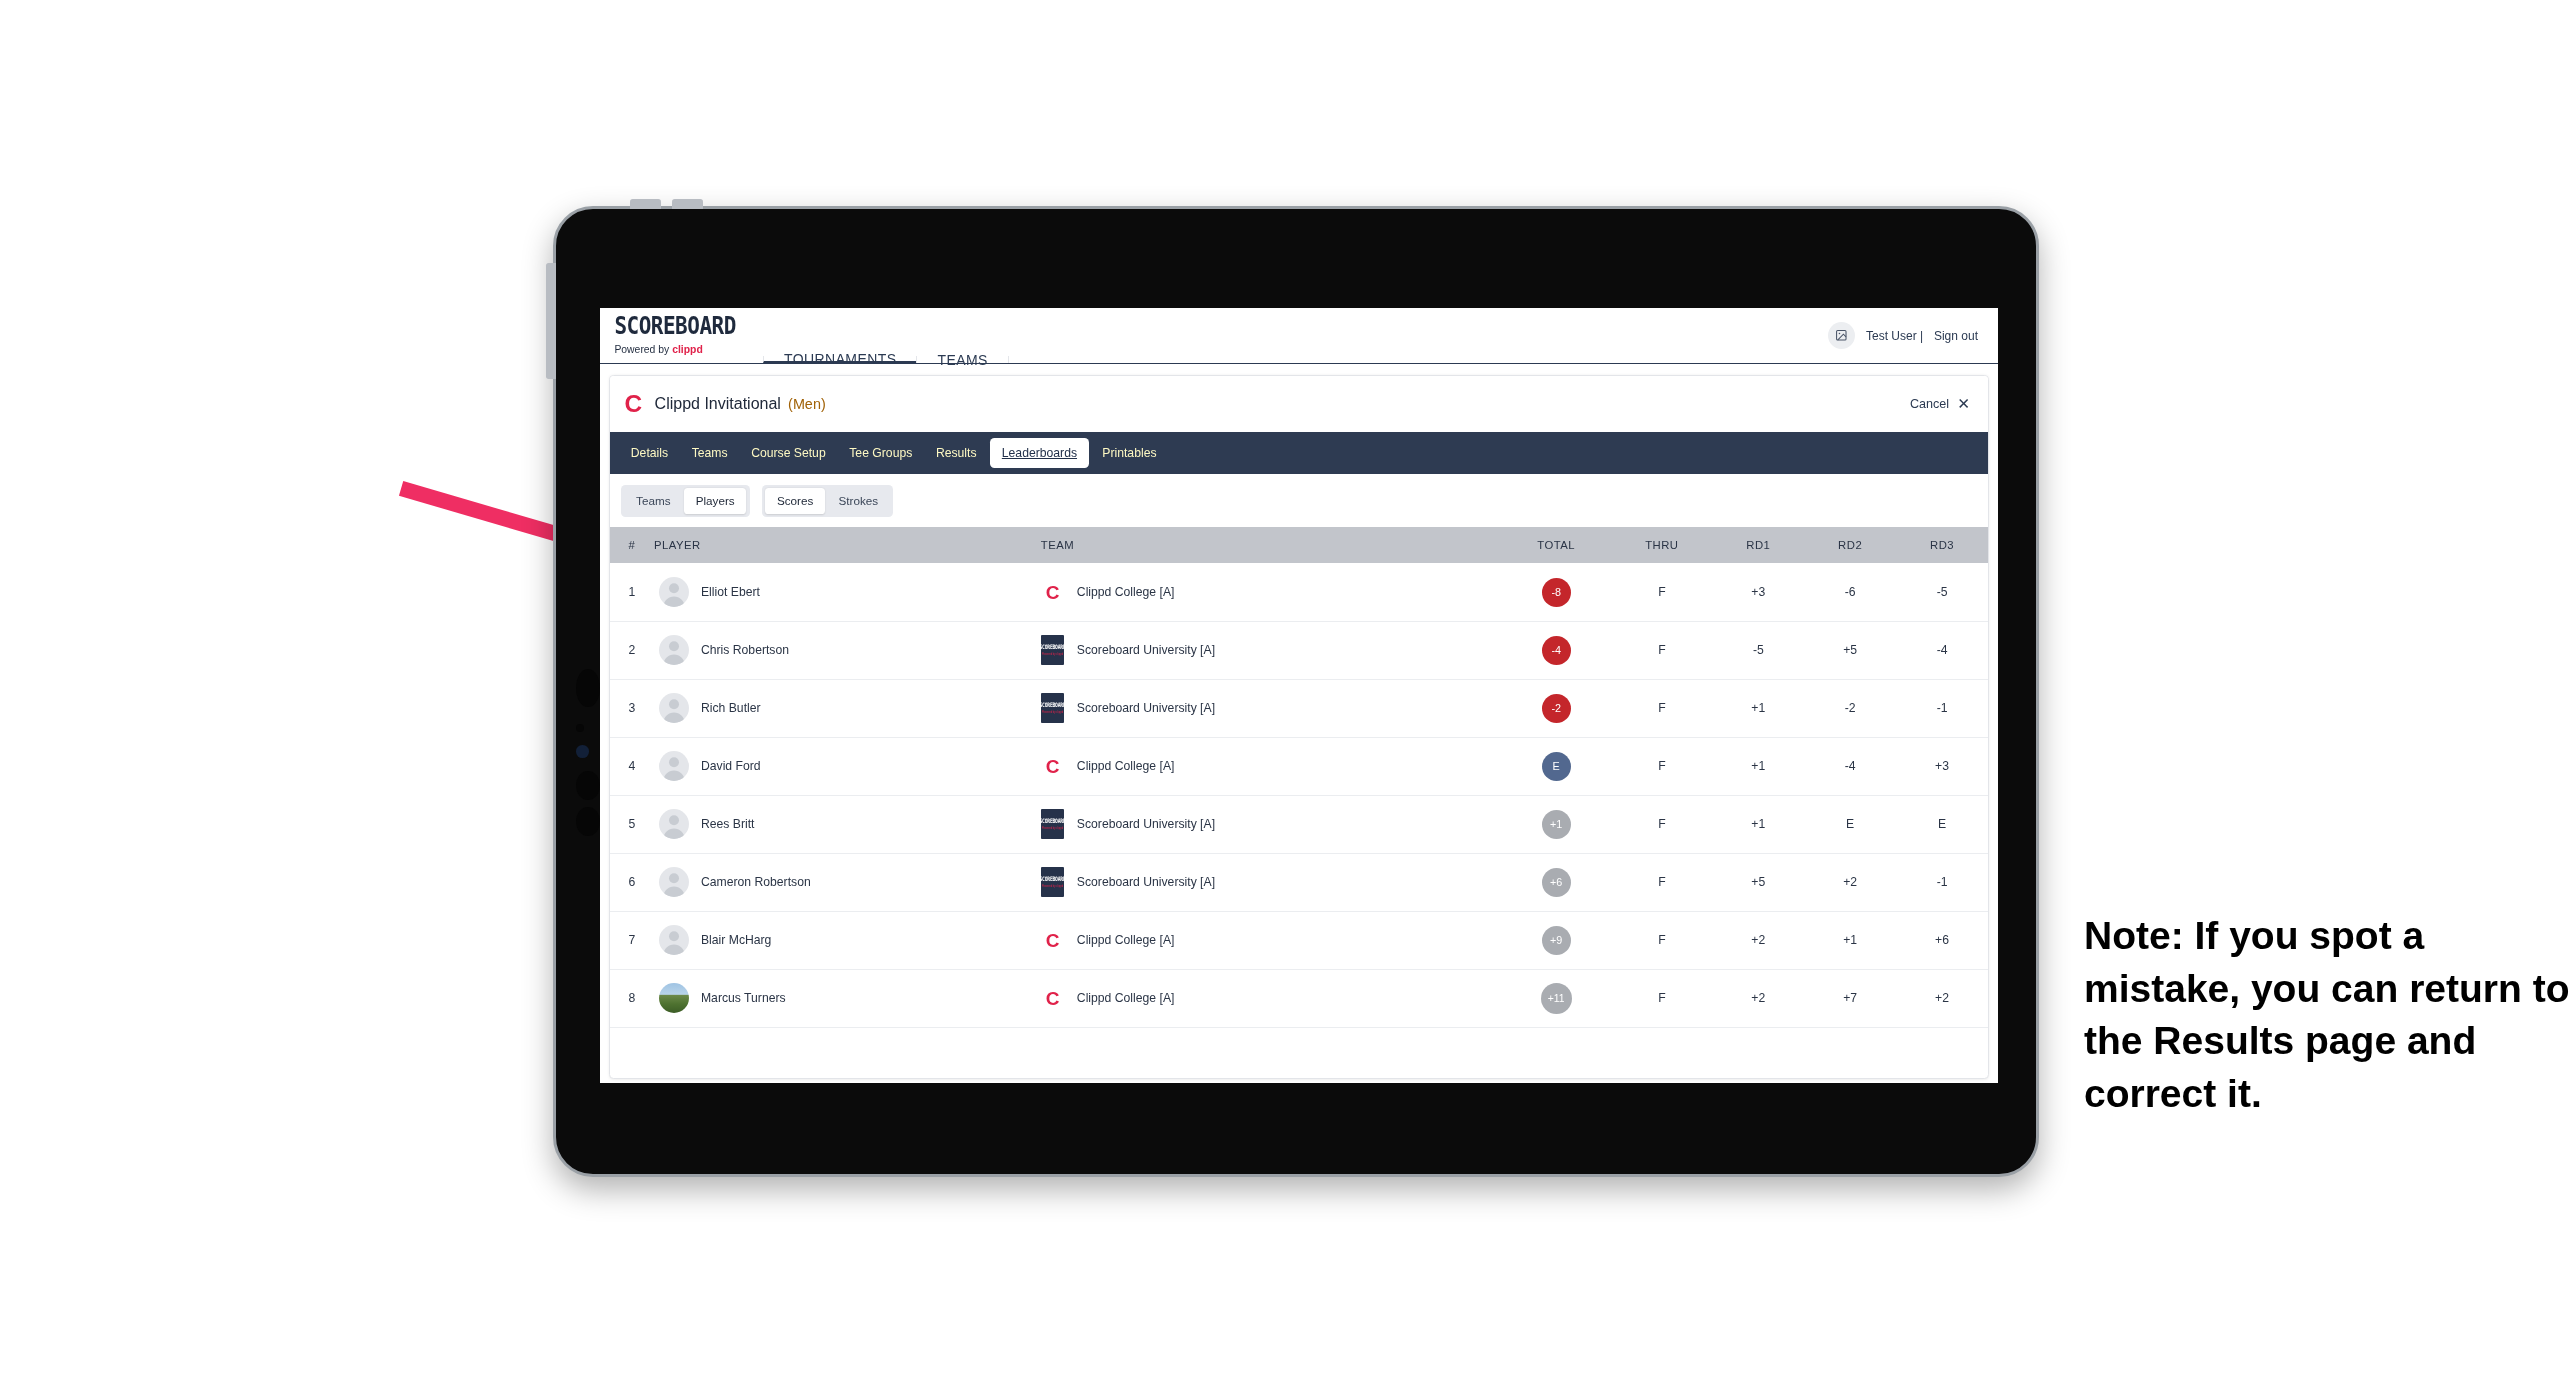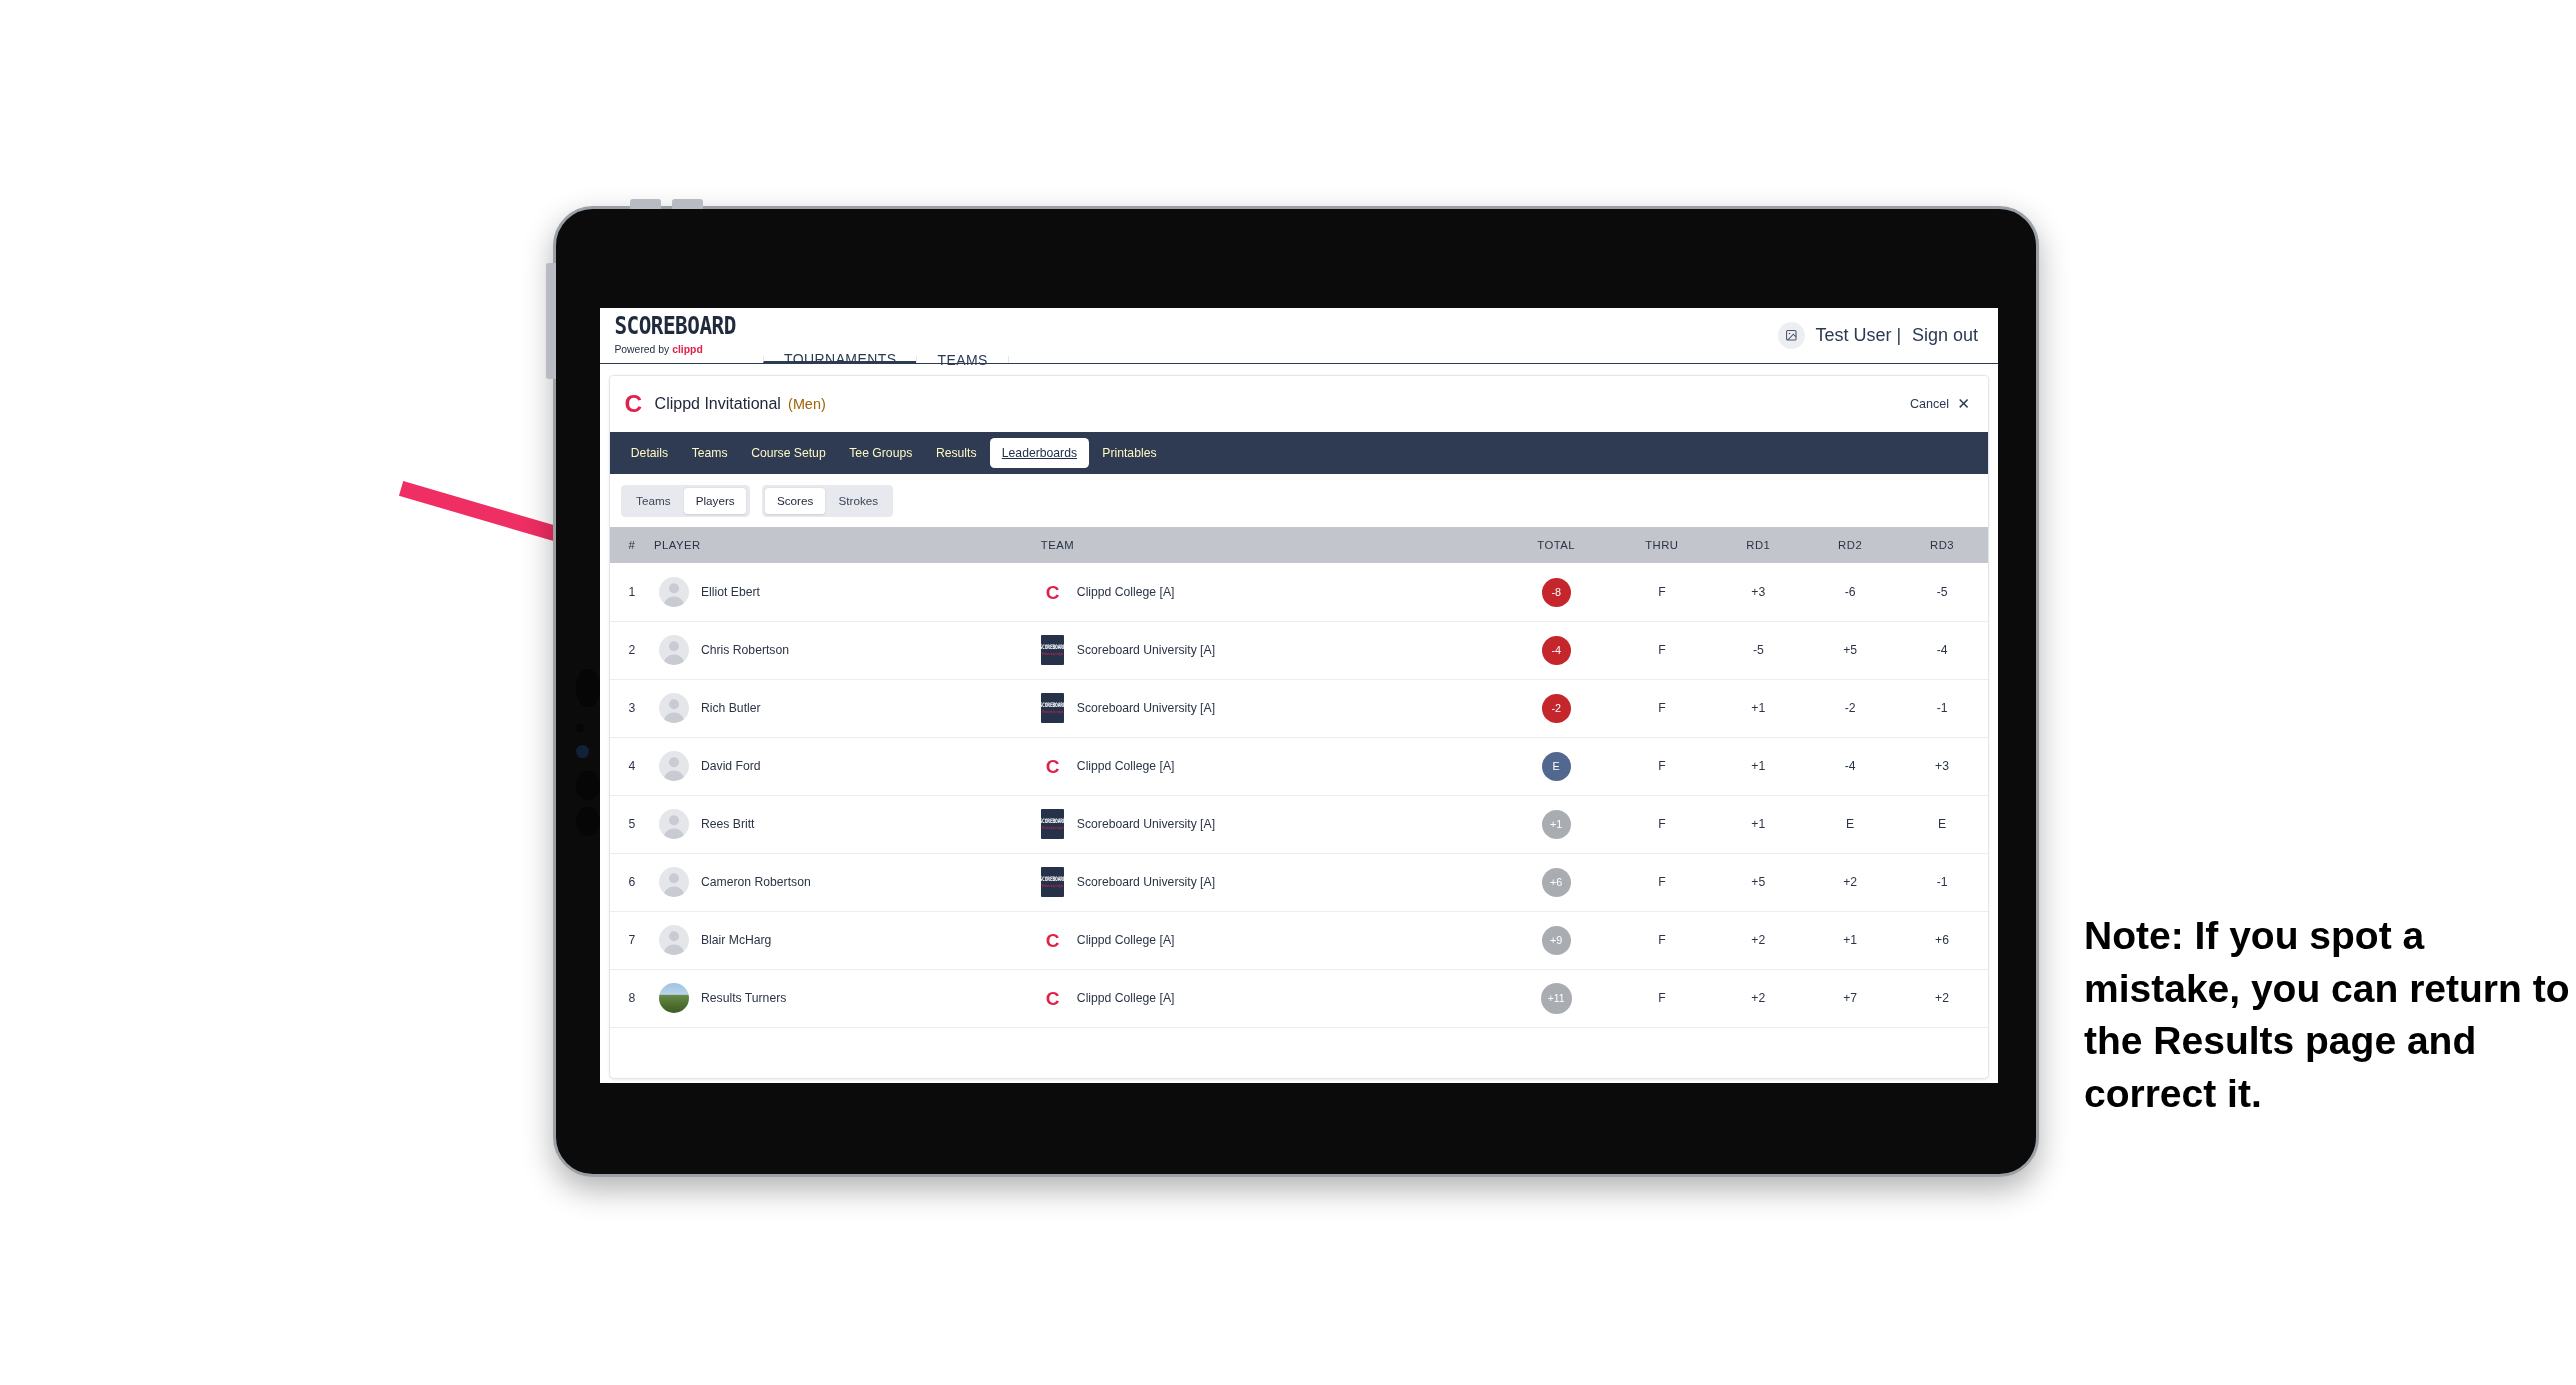--- a/index.html
+++ b/index.html
@@ -82,21 +82,21 @@
   .topnav-item {
     display: flex; align-items: center; padding: 0 20px;
     font-size: 14px; color: #2b3a52; letter-spacing: 0.4px;
     border-left: 0.9px solid #e4e6ea; border-right: 0.9px solid #e4e6ea;
     margin-left: -0.9px; cursor: pointer; margin-top: 48px;
   }
   .topnav-item.active { border-bottom: 2.7px solid #2c3a52; }
 
   .topbar-right {
     margin-left: auto; display: flex; align-items: center;
-    gap: 10.8px; padding-right: 20px; font-size: 18px; color: #2b3a52;
+    gap: 10.8px; padding-right: 20px; font-size: 12px; color: #2b3a52;
   }
   .av-circle {
     width: 27px; height: 27px; border-radius: 50%;
     background: #eceef1; display: flex; align-items: center; justify-content: center;
   }
   .av-circle svg { width: 12.6px; height: 12.6px; }
   .signout { cursor: pointer; }
 
   
   .card {
@@ -489,21 +489,21 @@
                 <td class="c-thru">F</td>
                 <td class="c-rd">+2</td>
                 <td class="c-rd">+1</td>
                 <td class="c-rd">+6</td>
               </tr>
               <tr>
                 <td class="c-rank">8</td>
                 <td class="c-player">
                   <span class="player-cell">
                     <span class="avatar photo"></span>
-                    <span>Results Turners</span>
+                    <span>Marcus Turners</span>
                   </span>
                 </td>
                 <td class="c-team">
                   <span class="team-cell">
                     <span class="logo-c">C</span>
                     <span>Clippd College [A]</span>
                   </span>
                 </td>
                 <td class="c-total"><span class="badge grey w11">+11</span></td>
                 <td class="c-thru">F</td>

